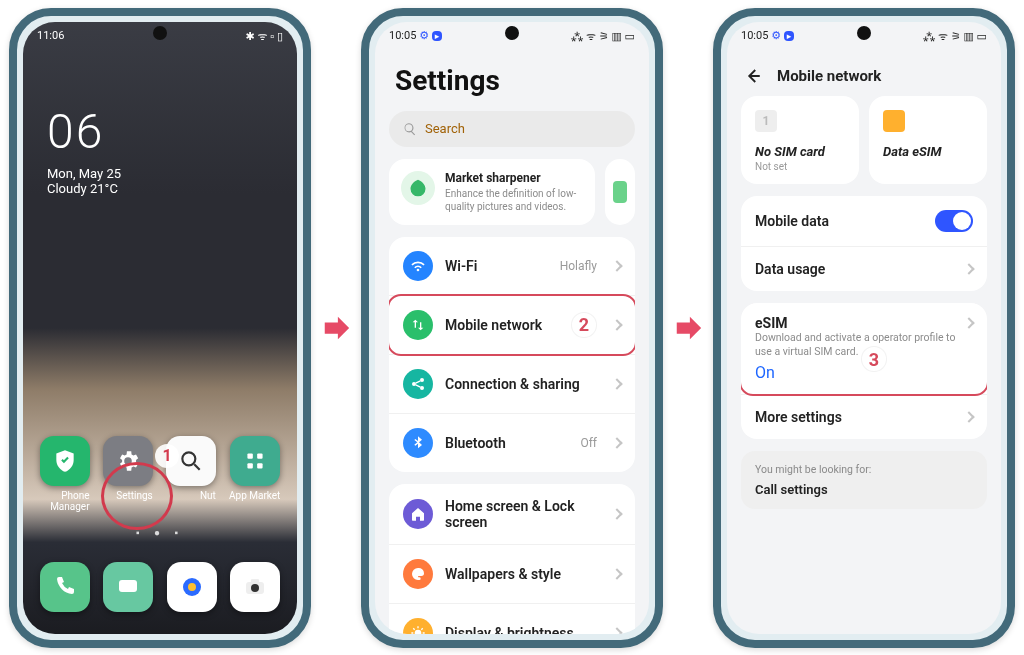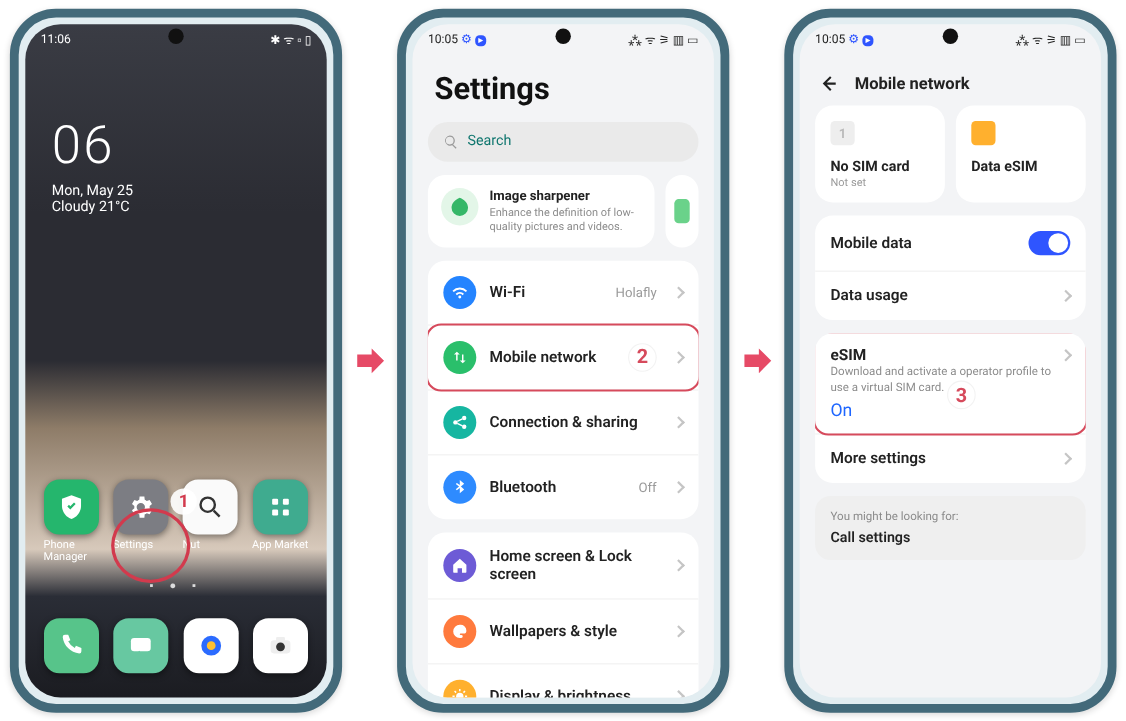--- a/index.html
+++ b/index.html
@@ -54,21 +54,21 @@
   .home .clock-block { position:absolute; top:86px; left:24px; color:#fff; }
   .home .clock-block .t1 { font-size:48px; font-weight:300; line-height:1; letter-spacing:2px;}
   .home .clock-block .t2 { font-size:48px; font-weight:300; line-height:1; letter-spacing:2px;}
   .home .date { font-size:13px; margin-top:10px; }
   .home .weather { font-size:13px; }
 
   .home .icon-row {
     position:absolute; bottom:122px; left:0; right:0;
     display:flex; justify-content:space-around; padding:0 10px;
   }
-  .home .icon-row .appicon { text-align:left; color:#fff; font-size:10px; }
+  .home .icon-row .appicon { text-align:right; color:#fff; font-size:10px; }
   .home .apptile {
     width:50px; height:50px; border-radius:14px; margin:0 auto 4px;
     display:flex; align-items:center; justify-content:center;
     box-shadow:0 2px 6px rgba(0,0,0,.4);
   }
   .home .apptile svg { width:26px; height:26px; }
   .settings-ring {
     position:absolute; bottom:104px; left:78px;
     width:72px; height:68px; border:3px solid #d23a4d; border-radius:50%;
     pointer-events:none; z-index:30;
@@ -93,21 +93,21 @@
   }
 
   
   .settings-bg { background:#f3f4f6; }
   .status-dark { color:#222; }
   .status-dark .right { gap:3px; }
 
   .s2-title { font-size:28px; font-weight:700; padding:42px 20px 14px; color:#111;}
   .searchbar {
     margin:0 14px 12px; height:36px; background:#eaeaea; border-radius:18px;
-    display:flex; align-items:center; padding:0 14px; color:#0f766e; font-size:13px;
+    display:flex; align-items:center; padding:0 14px; color:#a16207; font-size:13px;
   }
   .searchbar svg { width:14px;height:14px; margin-right:8px; fill:#9a9a9a;}
   .promo-row { display:flex; gap:10px; padding:0 14px 12px; }
   .promo-card {
     background:#fff; border-radius:16px; padding:12px; display:flex; gap:10px; flex:1;
   }
   .promo-card .ic {
     width:34px;height:34px;border-radius:50%;
     display:flex;align-items:center;justify-content:center;flex:none;
   }
@@ -156,21 +156,21 @@
   }
   .s3-header .title { font-size:15px; font-weight:700;}
   .sim-row { display:flex; gap:10px; padding:0 14px 12px; }
   .sim-card {
     flex:1; background:#fff; border-radius:16px; padding:14px 14px 12px;
   }
   .sim-card .chip {
     width:22px;height:22px;border-radius:4px;margin-bottom:12px;
     display:flex;align-items:center;justify-content:center;
   }
-  .sim-card .lab { font-size:13px; font-weight:700; }
+  .sim-card .lab { font-size:13px; font-weight:700;font-style:italic; }
   .sim-card .sub { font-size:10px; color:#9a9a9a; margin-top:2px;}
   .toggle {
     width:38px;height:22px;border-radius:11px;background:#2f55ff;
     position:relative;
   }
   .toggle::after {
     content:""; position:absolute; right:2px; top:2px;
     width:18px;height:18px;background:#fff;border-radius:50%;
   }
   .esim-card .rlabel { font-weight:700; }
@@ -310,21 +310,21 @@
     </div>
 
     <div class="promo-row">
       <div class="promo-card">
         <div class="ic" style="background:#e3f6e8">
           <svg width="20" height="20" viewBox="0 0 24 24" fill="#35b768">
               <path d="M12 2c5 2 9 6 9 11a9 9 0 11-18 0c0-5 4-9 9-11z"></path>
             </svg>
         </div>
         <div class="txt">
-          <div class="t">Image sharpener</div>
+          <div class="t">Market sharpener</div>
           <div class="d">Enhance the definition of low-quality pictures and videos.</div>
         </div>
       </div>
       <div class="promo-side">
           <div class="sq"></div>
         </div>
     </div>
 
     <div class="list-card">
       <div class="list-row">

